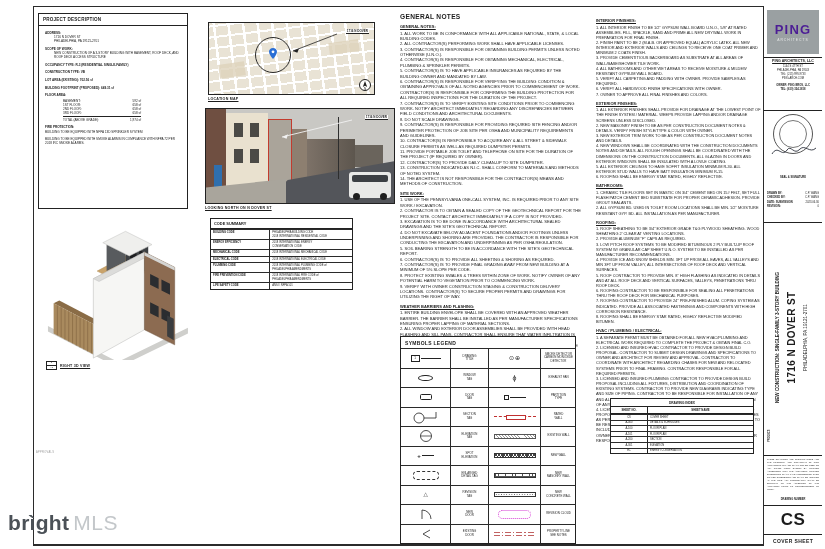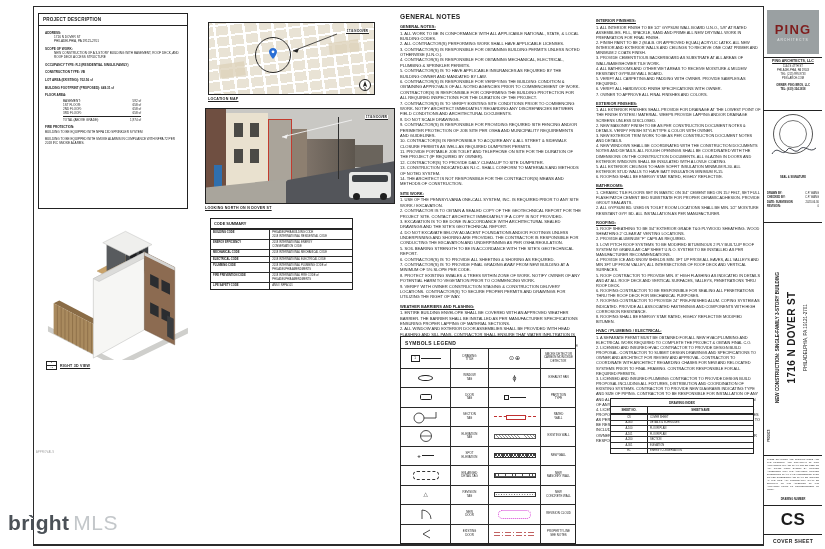--- a/index.html
+++ b/index.html
@@ -107,21 +107,21 @@
   .di-row { display:grid; grid-template-columns:26% 74%; border-top:0.5px solid #2a2a2a; }
   .di-row:first-of-type { border-top:none; }
   .di-row div { font-size:2.6px; padding:0.8px 2px; }
   .di-row div:first-child { border-right:0.6px solid #222; text-align:center; }
 
   
   .tb { left:763px; top:6px; width:59px; height:540px; border-left:1px solid #2b2b2b; background:#fff; }
   .tb-div { position:absolute; left:0; right:0; border-top:0.8px solid #222; }
   .tb-logo { position:absolute; left:3px; top:4px; width:52px; height:44px; background:#9aa0a2;
              display:flex; flex-direction:column; align-items:center; justify-content:center; }
-  .tb-logo .l1 { color:#7f1d1d; font-size:13px; font-weight:bold; letter-spacing:1.2px; line-height:1; }
+  .tb-logo .l1 { color:#4c1d95; font-size:13px; font-weight:bold; letter-spacing:1.2px; line-height:1; }
   .tb-logo .l2 { color:#e4e6e6; font-size:3.4px; letter-spacing:1px; margin-top:2px; }
   .tb-firm { position:absolute; left:2px; right:2px; top:53px; text-align:center; }
   .tb-firm .fn { font-size:3.6px; font-weight:bold; text-decoration:underline; }
   .tb-firm .fi { font-size:2.7px; line-height:1.5; margin-top:2px; white-space:pre-line; }
   .tb-firm .oi { font-size:2.7px; line-height:1.5; margin-top:3px; white-space:pre-line; font-weight:bold; }
   .seal-wrap { position:absolute; left:0; right:0; top:106px; height:78px; text-align:center; }
   .seal { position:absolute; left:50%; top:2px; transform:translateX(-50%); width:40px; height:40px;
           border:1px solid #555; border-radius:50%; }
   .seal::after { content:""; position:absolute; inset:5px; border:0.7px solid #777; border-radius:50%; }
   .seal-lab { position:absolute; left:0; right:0; top:64px; font-size:2.7px; font-weight:bold; }

